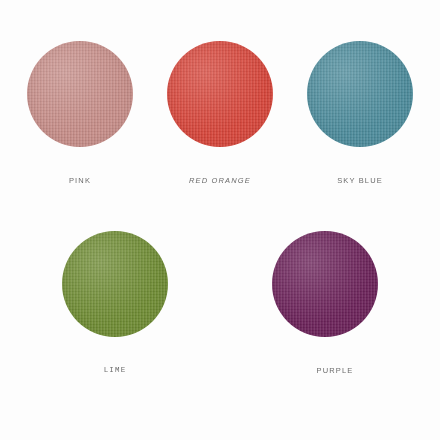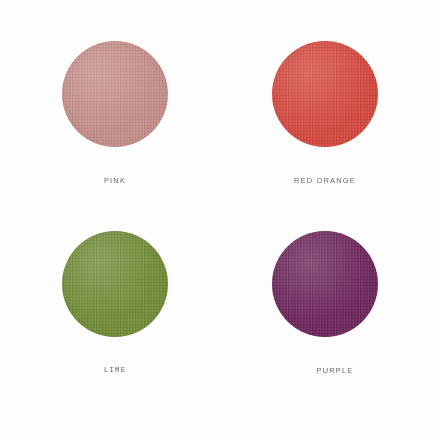--- a/index.html
+++ b/index.html
@@ -122,23 +122,29 @@
       <div class="swatch-disc-wrap">
         <div class="swatch-disc" style="background-color: rgb(198, 141, 136);"></div>
       </div>
       <div class="swatch-label" style="color: rgb(107, 107, 107);">PINK</div>
     </div>
 
     <div class="swatch-cell">
       <div class="swatch-disc-wrap">
         <div class="swatch-disc" style="background-color: rgb(214, 69, 58);"></div>
       </div>
-      <div class="swatch-label" style="color: rgb(107, 107, 107);">RED ORANGE</div>
+      <div class="swatch-label" style="color: rgb(107, 107, 107); font-style: italic;">RED ORANGE</div>
     </div>
 
+    <div class="swatch-cell">
+      <div class="swatch-disc-wrap">
+        <div class="swatch-disc" style="background-color: rgb(76, 139, 155);"></div>
+      </div>
+      <div class="swatch-label" style="color: rgb(107, 107, 107);">SKY BLUE</div>
+    </div>
 
   </div>
 
   <div class="swatch-row">
 
     <div class="swatch-cell">
       <div class="swatch-disc-wrap">
         <div class="swatch-disc" style="background-color: rgb(110, 139, 51);"></div>
       </div>
       <div class="swatch-label" style="color: rgb(107, 107, 107); font-family: Liberation Mono, monospace;">LIME</div>

